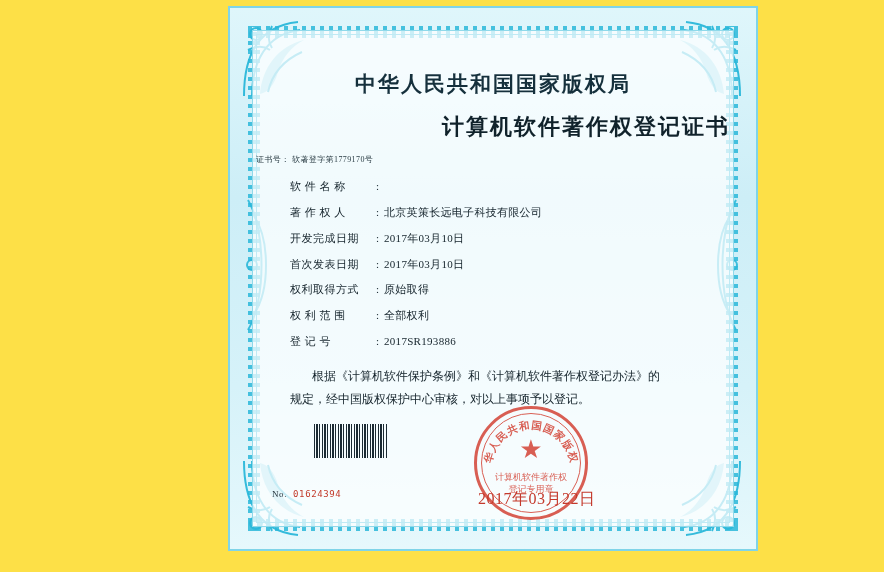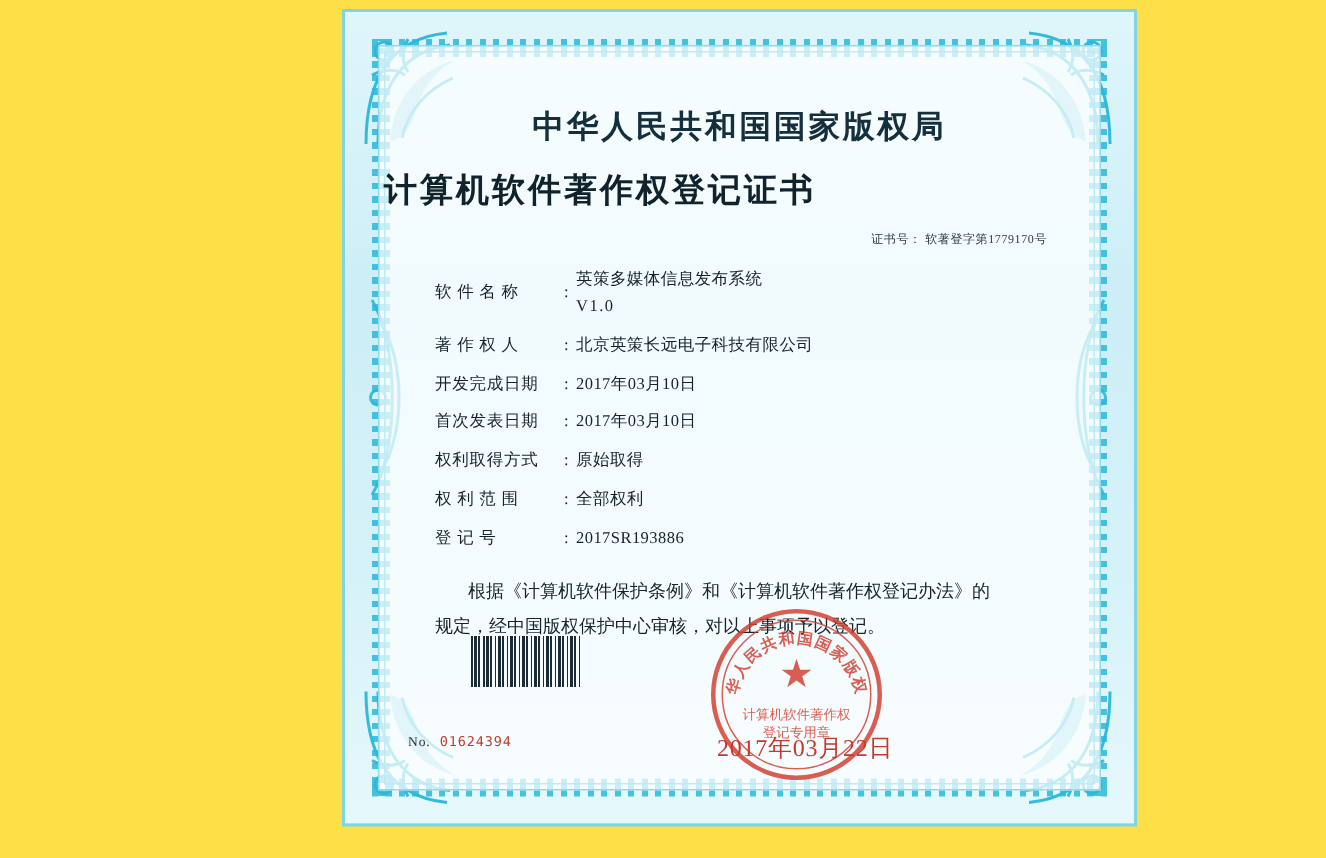--- a/index.html
+++ b/index.html
@@ -103,30 +103,30 @@
   .title-main {
     text-align: center;
     margin-top: 36px;
     font-size: 21px;
     letter-spacing: 2px;
     color: #15303c;
     font-family: "DejaVu Serif", serif;
     font-weight: bold;
   }
   .title-sub {
-    text-align: left;
+    text-align: right;
     margin-top: 14px;
     font-size: 22px;
     letter-spacing: 2px;
     color: #10222b;
     font-family: "DejaVu Serif", serif;
     font-weight: bold;
   }
   .reg-no {
-    text-align: right;
+    text-align: left;
     margin-top: 12px;
     margin-right: 32px;
     font-size: 8px;
     color: #2a3c44;
     letter-spacing: 0.4px;
   }
 
   .fields {
     margin-top: 14px;
     padding-left: 34px;
@@ -329,24 +329,20 @@
 
     <div class="title-main">中华人民共和国国家版权局</div>
     <div class="title-sub">计算机软件著作权登记证书</div>
     <div class="reg-no">证书号：  软著登字第1779170号</div>
 
     <div class="fields">
 
       <div class="field-row">
         <div class="field-label">软 件 名 称</div>
         <div class="field-colon">:</div>
-        <div class="field-value">
-          <span>英策多媒体信息发布系统</span>
-          <span class="line2">V1.0</span>
-        </div>
       </div>
 
       <div class="field-row">
         <div class="field-label">著 作 权 人</div>
         <div class="field-colon">:</div>
         <div class="field-value">北京英策长远电子科技有限公司</div>
       </div>
 
       <div class="field-row">
         <div class="field-label">开发完成日期</div>

